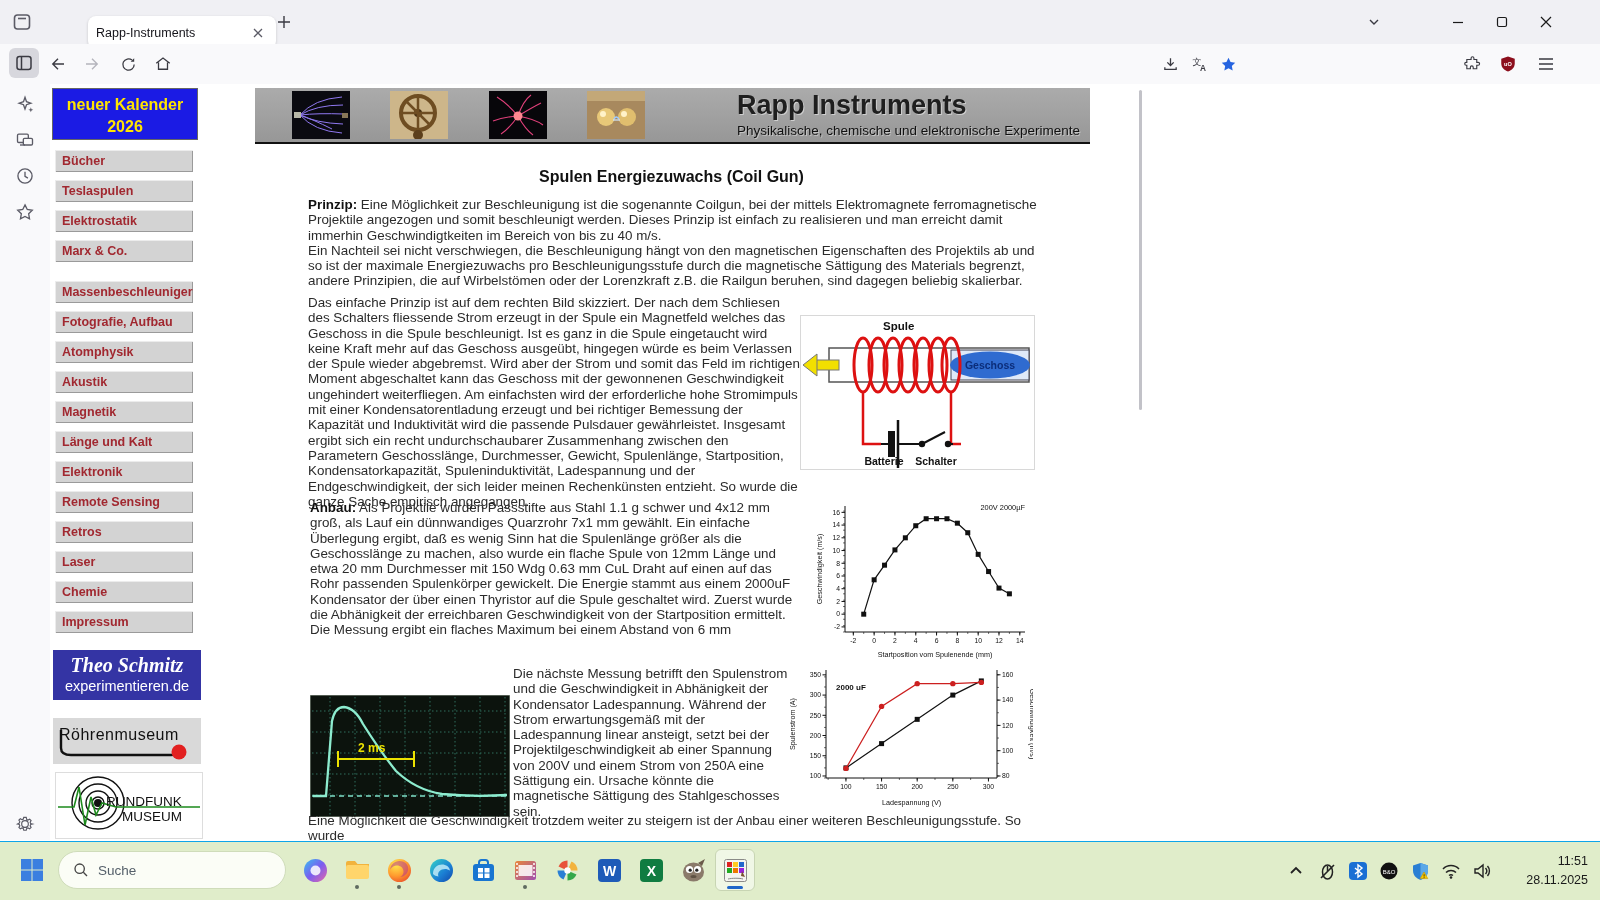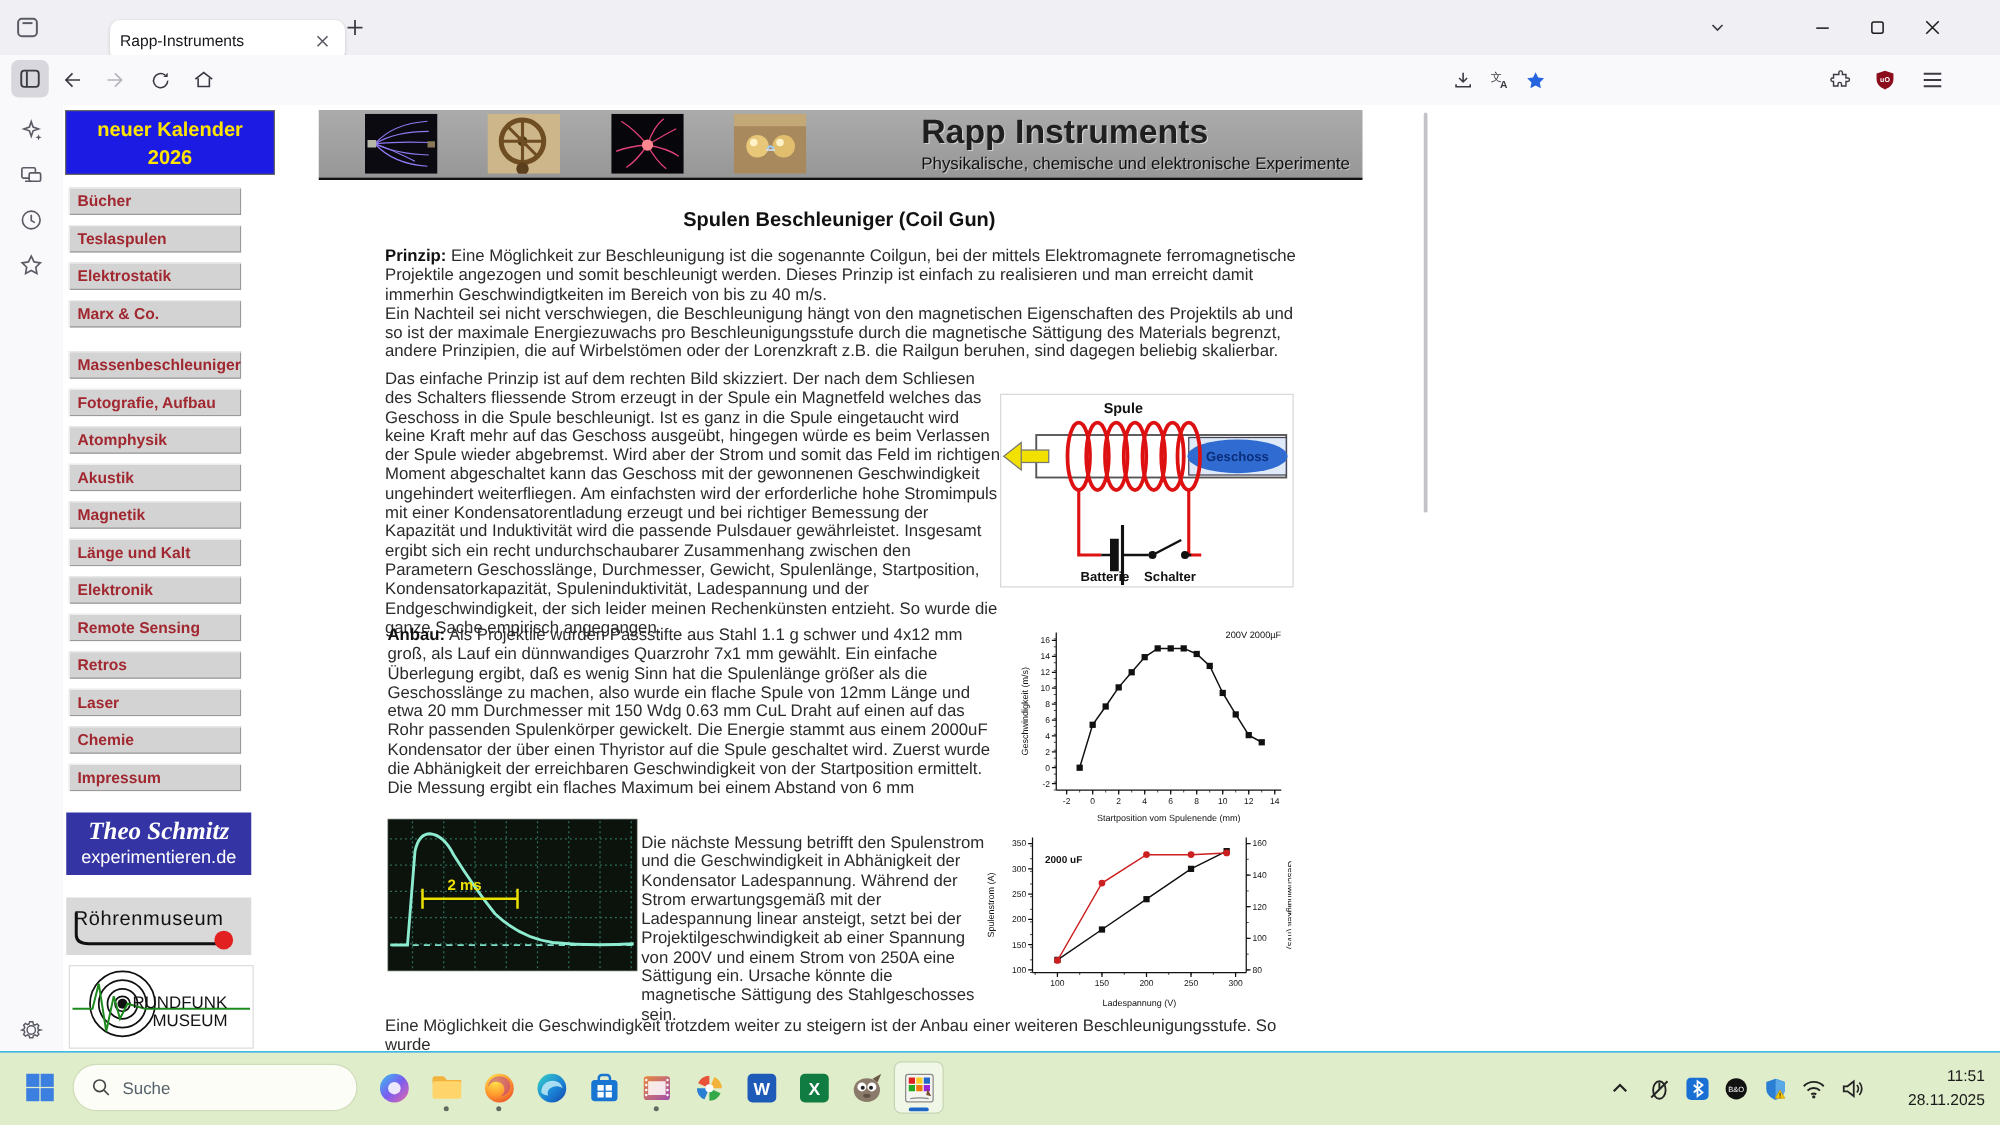--- a/index.html
+++ b/index.html
@@ -20,21 +20,21 @@
   #urlbar .u{font-size:13px;color:#15141a}
   #urlbar .u .path{color:#6b6b74}
   .toolgroup{left:1152px;top:48px;width:96px;height:32px;background:#ececf1;border-radius:8px}
   #signin{left:1356px;top:47px;height:32px;border:1px solid #cfcfd8;border-radius:8px;background:#fff;
           display:flex;align-items:center;gap:7px;padding:0 12px;font-size:12.5px;color:#15141a}
   #strip{left:0;top:84px;width:50px;height:756px;background:#f9f9fb;border-right:1px solid #e7e7ec}
   .stripbtn{width:32px;height:32px;margin:4px 9px;display:flex;align-items:center;justify-content:center;border-radius:6px}
   .pill-active{background:#d7d7dd;border-radius:6px}
   
   #viewport{left:50px;top:84px;width:1550px;height:756px;background:#fff;overflow:hidden}
-  #kalender{left:2px;top:4px;width:168px;height:52px;background:#1b1be4;border:1px solid #666;
+  #kalender{left:2px;top:4px;width:146px;height:52px;background:#1b1be4;border:1px solid #666;
             color:#ffe400;font-weight:bold;font-size:16px;text-align:center;line-height:1.35;padding-top:5px;box-sizing:border-box}
   #navcol{left:5px;top:66px;width:138px}
   .navbtn{background:#d3d3d3;color:#a12830;font-weight:bold;font-size:12.5px;padding:4px 14px 4px 7px;
           margin-bottom:8px;box-shadow:inset 1px 1px 0 #ececec,inset -1px -1px 0 #9a9a9a;cursor:pointer}
   .navbtn.gap{margin-top:19px}
   #theo{left:3px;top:566px;width:148px;height:50px;background:#3434a4;color:#fff;text-align:center;padding-top:4px;box-sizing:border-box}
   #theo .l1{font-family:"Liberation Serif",serif;font-style:italic;font-weight:bold;font-size:20px}
   #theo .l2{font-size:14.5px;margin-top:1px}
   #roehren{left:3px;top:634px;width:148px;height:46px;background:#d9d9d9}
   #rundfunk{left:5px;top:688px;width:146px;height:65px;background:#fff;border:1px solid #ddd}
@@ -43,21 +43,21 @@
   #banner .sub{left:482px;top:35px;font-size:13.5px;color:#111;text-shadow:1px 1px 0 #c4c4c4}
   .photo{top:3px;width:58px;height:48px}
   #article-title{left:258px;top:84px;width:727px;text-align:center;font-size:16px;font-weight:bold;color:#111}
   .para{font-size:13.4px;color:#2b2b2b;line-height:15.3px}
   .para b{color:#111}
   #p1{left:258px;top:113px;width:730px}
   #p2{left:258px;top:211px;width:492px}
   #diagram{left:750px;top:231px;width:233px;height:153px;background:#fff;border:1px solid #d8d8d8}
   #p3{left:260px;top:416px;width:484px}
   #chart1{left:765px;top:408px;width:218px;height:168px;background:#fff}
-  #scope{left:260px;top:571px;width:236px;height:122px}
+  #scope{left:260px;top:611px;width:236px;height:122px}
   #p4{left:463px;top:582px;width:276px}
   #chart2{left:738px;top:576px;width:245px;height:148px;background:#fff}
   #p5{left:258px;top:729px;width:734px}
   #pg-scroll{left:1089px;top:6px;width:3px;height:320px;background:#c2c2c8;border-radius:2px}
   .tk{font-size:6.8px;fill:#111}
   .lbl{font-size:7.2px;fill:#111}
   .ann{font-size:7.4px;fill:#111}
   .annb{font-size:8px;font-weight:bold;fill:#111}
   
   #taskbar{left:0;top:841px;width:1600px;height:59px;background:linear-gradient(#e6f0d2,#dcead f0);
@@ -339,21 +339,21 @@
           <circle cx="40" cy="26" r="9" fill="#e0be6e"></circle>
           <circle cx="37" cy="23" r="3" fill="#fff2c8"></circle>
           <path d="M27 28 Q29 24 32 28" stroke="#9ecBff" stroke-width="1.6" fill="none"></path>
           <path d="M26 29h7" stroke="#cfe6ff" stroke-width="1.2"></path>
         </svg>
     </div>
     <div class="abs ttl">Rapp Instruments</div>
     <div class="abs sub">Physikalische, chemische und elektronische Experimente</div>
   </div>
 
-  <div class="abs" id="article-title">Spulen Beschleuniger (Coil Gun)</div>
+  <div class="abs" id="article-title">Spulen Energiezuwachs (Coil Gun)</div>
 
   <p class="abs para" id="p1" style="margin:0">
     <b>Prinzip:</b>
     <span>Eine Möglichkeit zur Beschleunigung ist die sogenannte Coilgun, bei der mittels Elektromagnete ferromagnetische Projektile angezogen und somit beschleunigt werden. Dieses Prinzip ist einfach zu realisieren und man erreicht damit immerhin Geschwindigtkeiten im Bereich von bis zu 40 m/s.</span><br>
     <span>Ein Nachteil sei nicht verschwiegen, die Beschleunigung hängt von den magnetischen Eigenschaften des Projektils ab und so ist der maximale Energiezuwachs pro Beschleunigungsstufe durch die magnetische Sättigung des Materials begrenzt, andere Prinzipien, die auf Wirbelstömen oder der Lorenzkraft z.B. die Railgun beruhen, sind dagegen beliebig skalierbar.</span>
   </p>
 
   <p class="abs para" id="p2" style="margin:0">Das einfache Prinzip ist auf dem rechten Bild skizziert. Der nach dem Schliesen des Schalters fliessende Strom erzeugt in der Spule ein Magnetfeld welches das Geschoss in die Spule beschleunigt. Ist es ganz in die Spule eingetaucht wird keine Kraft mehr auf das Geschoss ausgeübt, hingegen würde es beim Verlassen der Spule wieder abgebremst. Wird aber der Strom und somit das Feld im richtigen Moment abgeschaltet kann das Geschoss mit der gewonnenen Geschwindigkeit ungehindert weiterfliegen. Am einfachsten wird der erforderliche hohe Stromimpuls mit einer Kondensatorentladung erzeugt und bei richtiger Bemessung der Kapazität und Induktivität wird die passende Pulsdauer gewährleistet. Insgesamt ergibt sich ein recht undurchschaubarer Zusammenhang zwischen den Parametern Geschosslänge, Durchmesser, Gewicht, Spulenlänge, Startposition, Kondensatorkapazität, Spuleninduktivität, Ladespannung und der Endgeschwindigkeit, der sich leider meinen Rechenkünsten entzieht. So wurde die ganze Sache empirisch angegangen.</p>
 
   <div class="abs" id="diagram">

